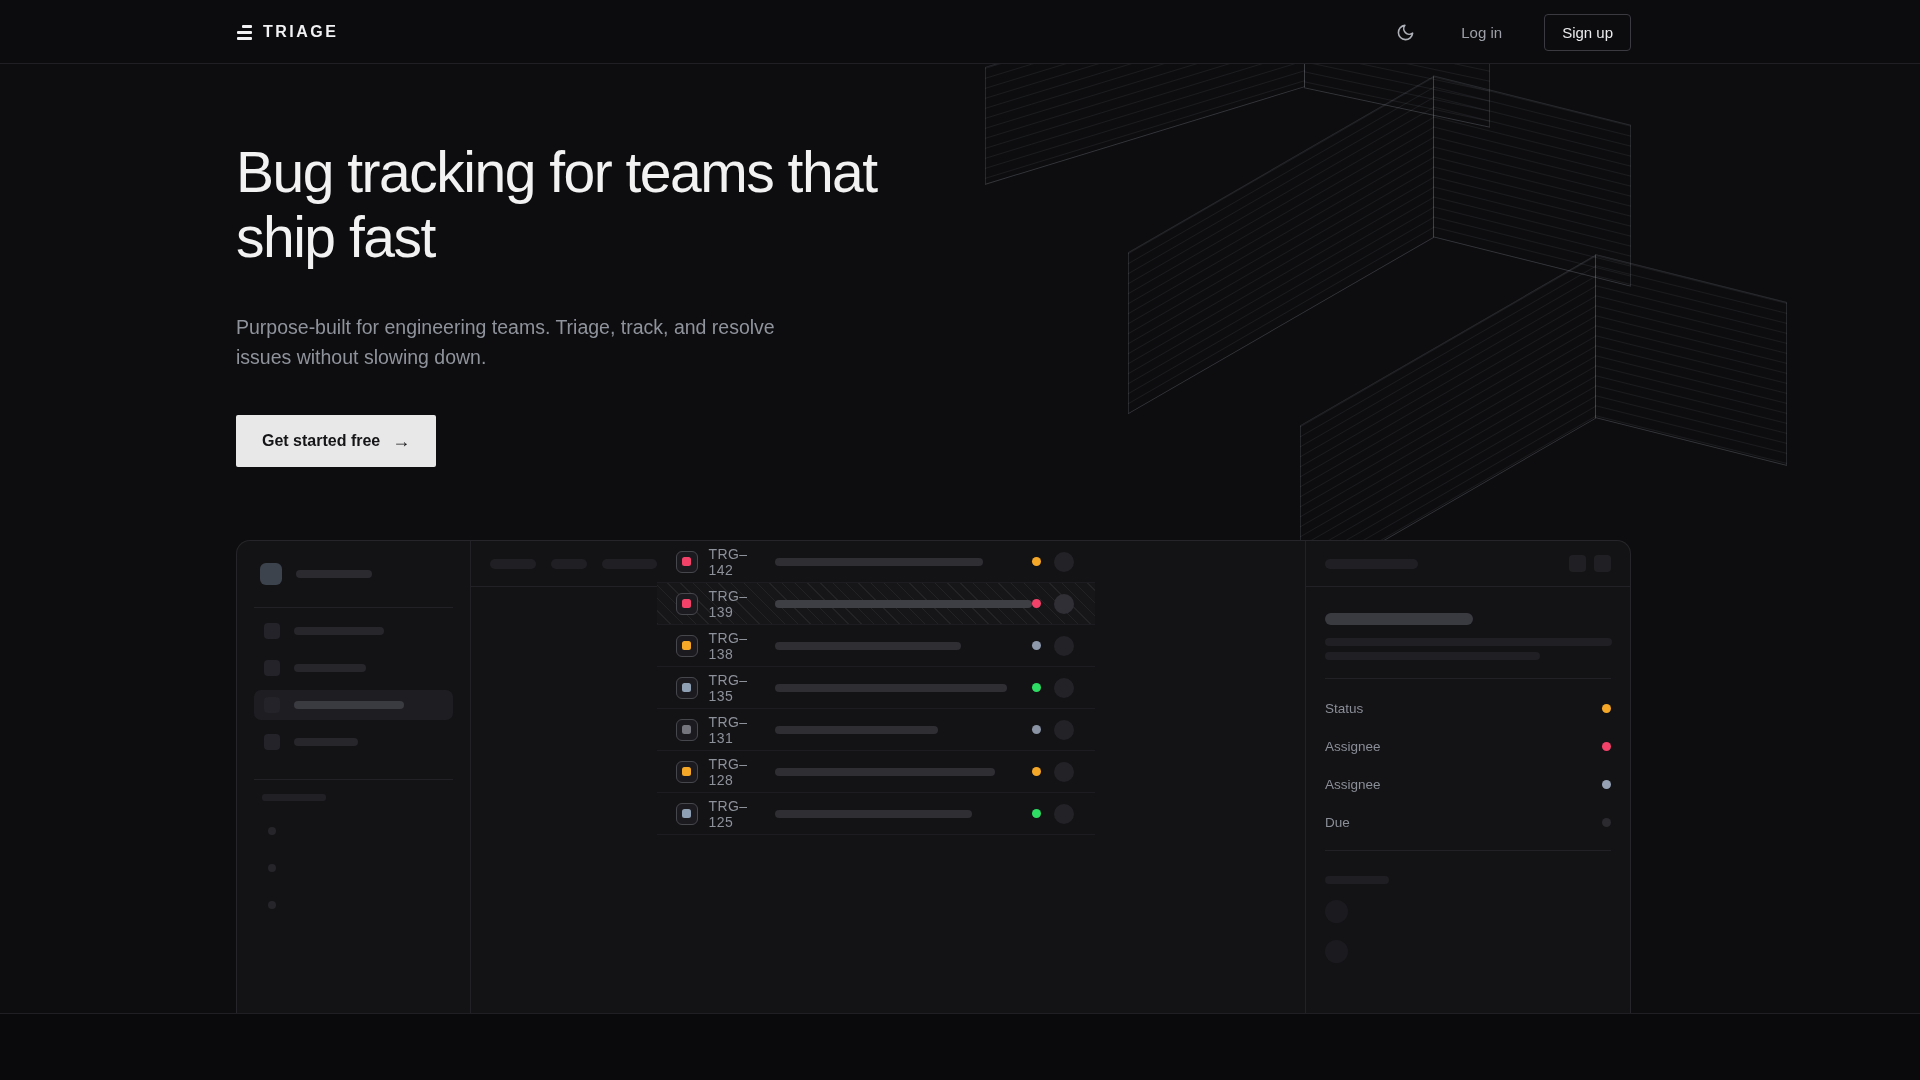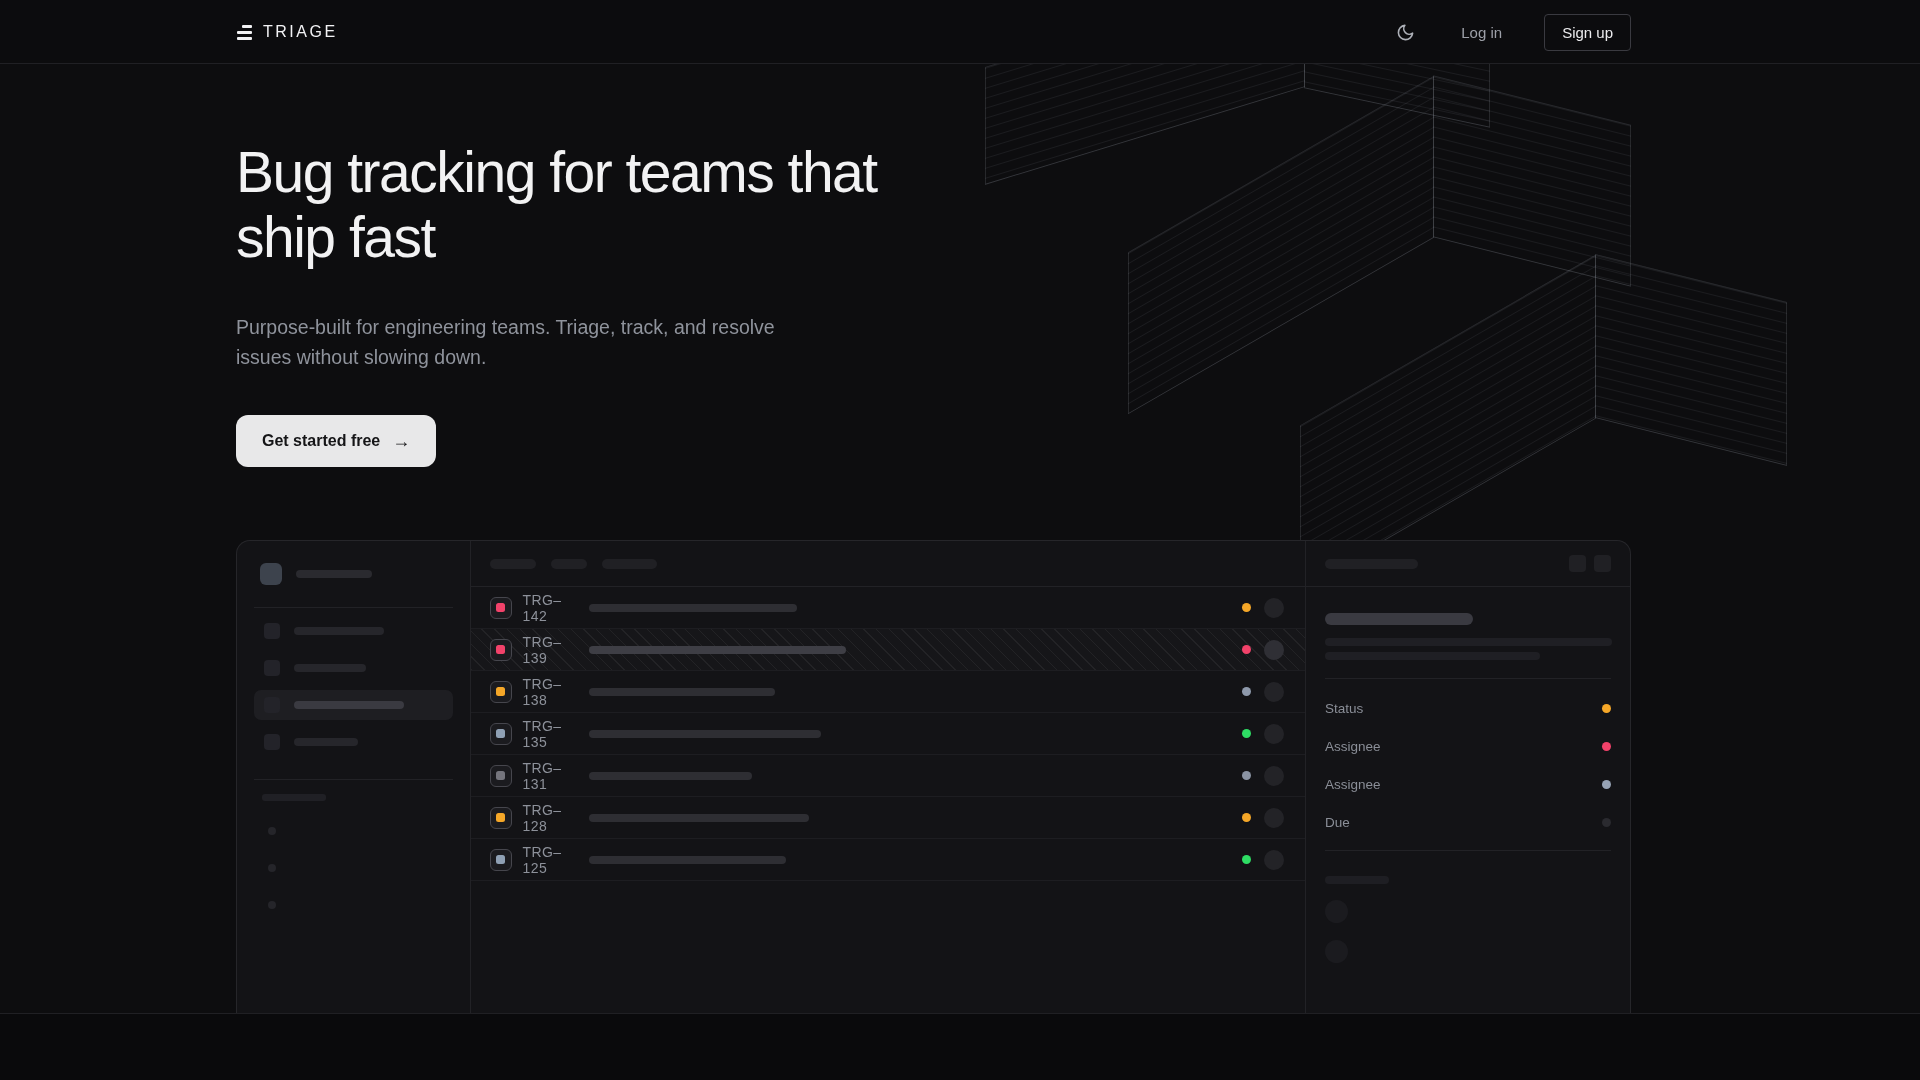--- a/index.html
+++ b/index.html
@@ -16,42 +16,42 @@
     height:64px; background:#0c0c0e; border-bottom:1px solid #202024;
     position:relative; z-index:5;
   }
   .nav-inner { height:64px; display:flex; align-items:center; justify-content:space-between; }
   .brand { display:flex; align-items:center; gap:11px; }
   .logo-icon { display:flex; flex-direction:column; gap:3px; width:16px; }
   .logo-icon i { display:block; height:3px; border-radius:1px; background:#f2f2f4; }
   .logo-icon i:nth-child(1){ width:10px; margin-left:6px; }
   .logo-icon i:nth-child(2){ width:15px; margin-left:1px; }
   .logo-icon i:nth-child(3){ width:15px; margin-left:1px; }
-  .brand-name { font-size:16px; font-weight:normal; letter-spacing:2.5px; color:#f2f2f4; }
+  .brand-name { font-size:16px; font-weight:bold; letter-spacing:2.5px; color:#f2f2f4; }
   .nav-right { display:flex; align-items:center; gap:42px; }
   .theme-btn { background:none; border:none; cursor:pointer; display:flex; align-items:center; padding:4px; }
   .login { font-size:15px; color:#9da0a8; text-decoration:none; cursor:pointer; }
   .signup {
     font-size:15px; color:#ececee; background:transparent;
     border:1px solid #3a3a40; border-radius:4px; padding:9px 17px; cursor:pointer;
   }
 
   
   .hero { position:relative; height:949px; overflow:hidden; background:#0d0d0f; }
   .hero-content { position:relative; z-index:2; padding-top:60px; }
   h1 {
     font-size:57px; line-height:1.14; font-weight:500; letter-spacing:-1.5px;
     color:#f2f2f3; max-width:660px;margin-top:16px;
   }
   .subtitle {
     margin-top:42px; font-size:19.5px; line-height:1.55; color:#8f939c; max-width:545px;
   }
   .cta {
     margin-top:43px; height:52px; padding:0 26px; display:inline-flex; align-items:center; gap:12px;
-    background:#e8e8e9; color:#151517; border:none; border-radius:12px;
+    background:#e8e8e9; color:#151517; border:none; border-radius:2px;
     font-size:16px; font-weight:bold; font-family:inherit; cursor:pointer;
   }
   .cta .arrow { font-size:18px; font-weight:normal; }
 
   
   .wire { position:absolute; display:flex; z-index:1; }
   .wire .face {
     background:repeating-linear-gradient(to bottom, rgba(195,205,220,0.08) 0 1px, transparent 1px 10px);
     border:1px solid rgba(195,205,220,0.14);
   }
@@ -84,21 +84,21 @@
   .sb-item + .sb-item { margin-top:7px; }
   .sb-item .sq { width:16px; height:16px; border-radius:4px; background:#232329; }
   .sb-item .bar { height:8px; border-radius:4px; background:#26262b; }
   .sb-item.active { background:#1e1e22; }
   .sb-item.active .bar { background:#3a3a41; }
   .sb-sec { width:64px; height:7px; border-radius:3px; background:#202025; margin:14px 0 0 25px; }
   .sb-dot { width:8px; height:8px; border-radius:50%; background:#25252a; margin:29px 0 0 31px; }
   .sb-dot.first { margin-top:26px; }
 
   
-  .mk-list { width:836px; display:flex; flex-direction:column; }
+  .mk-list { width:836px; display:flex; }
   .list-header { height:46px; display:flex; align-items:center; gap:15px; padding-left:19px; border-bottom:1px solid #222226; }
   .lh-pill { height:10px; background:#202024; border-radius:5px; }
   .row {
     height:42px; display:flex; align-items:center; padding:0 21px 0 19px;
     border-bottom:1px solid #1d1d21;
   }
   .row.selected {
     background:rgba(255,255,255,0.015);
     background-image:repeating-linear-gradient(45deg, rgba(255,255,255,0.055) 0 1px, transparent 1px 9px);
   }

